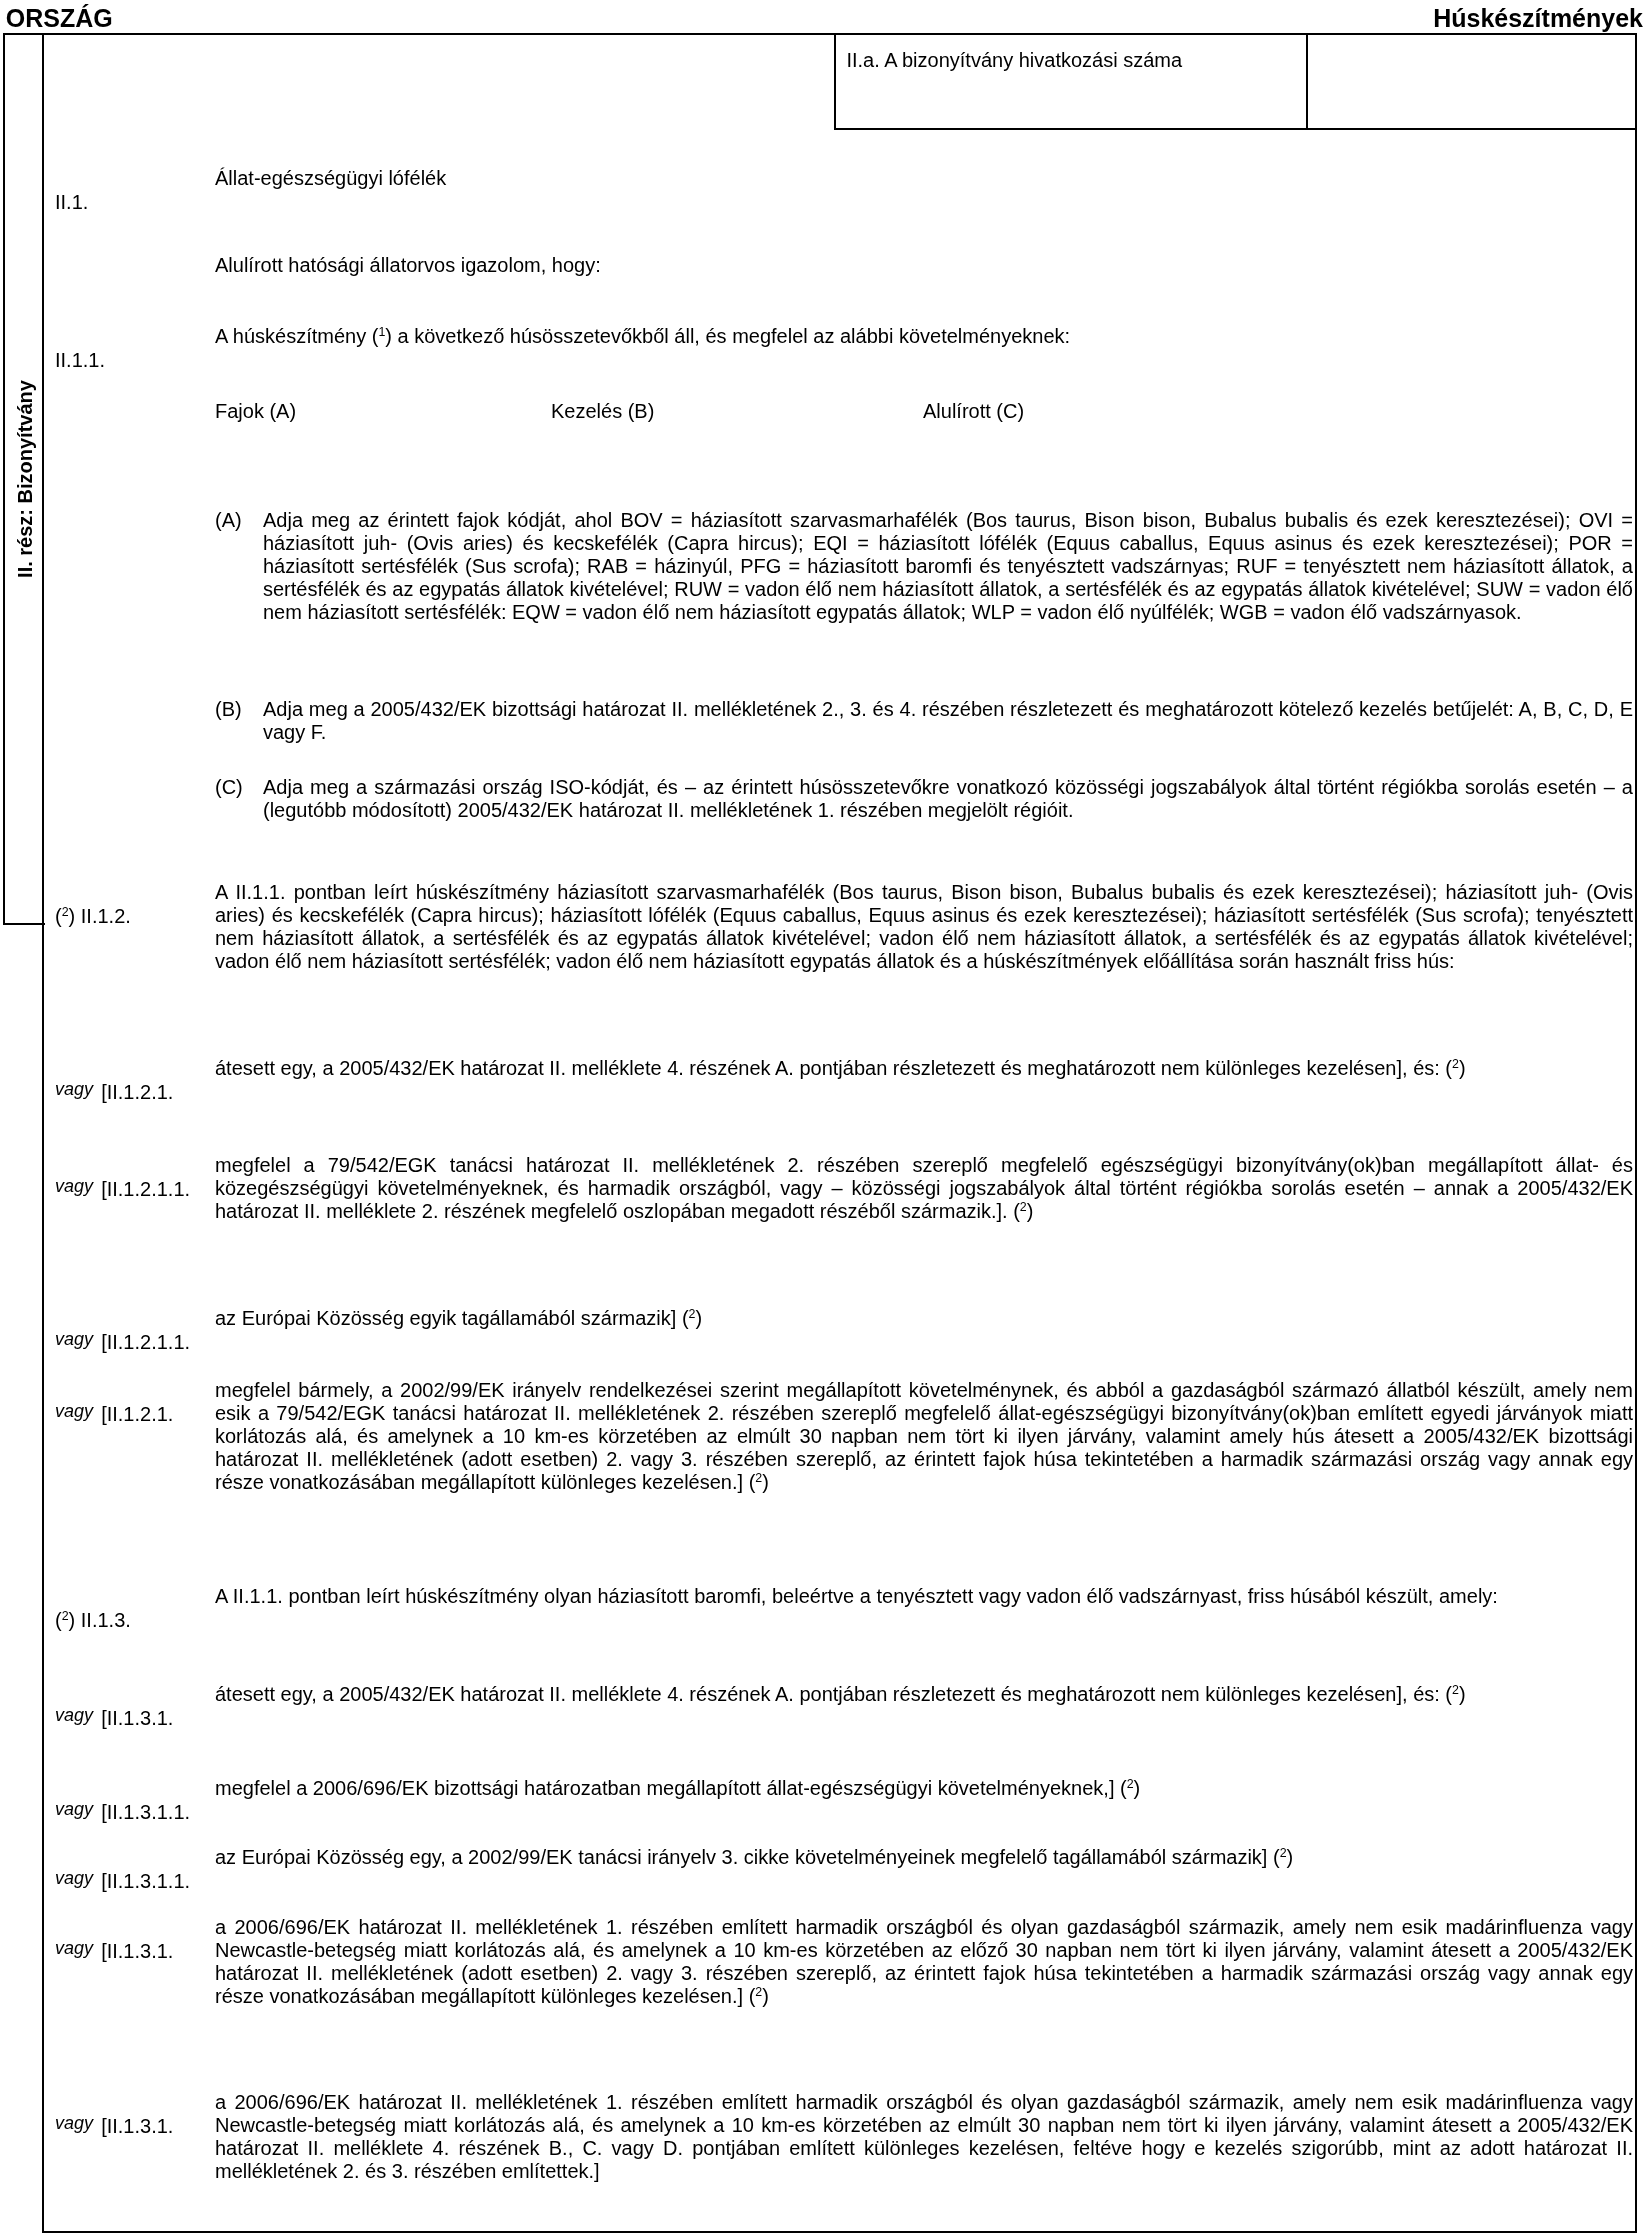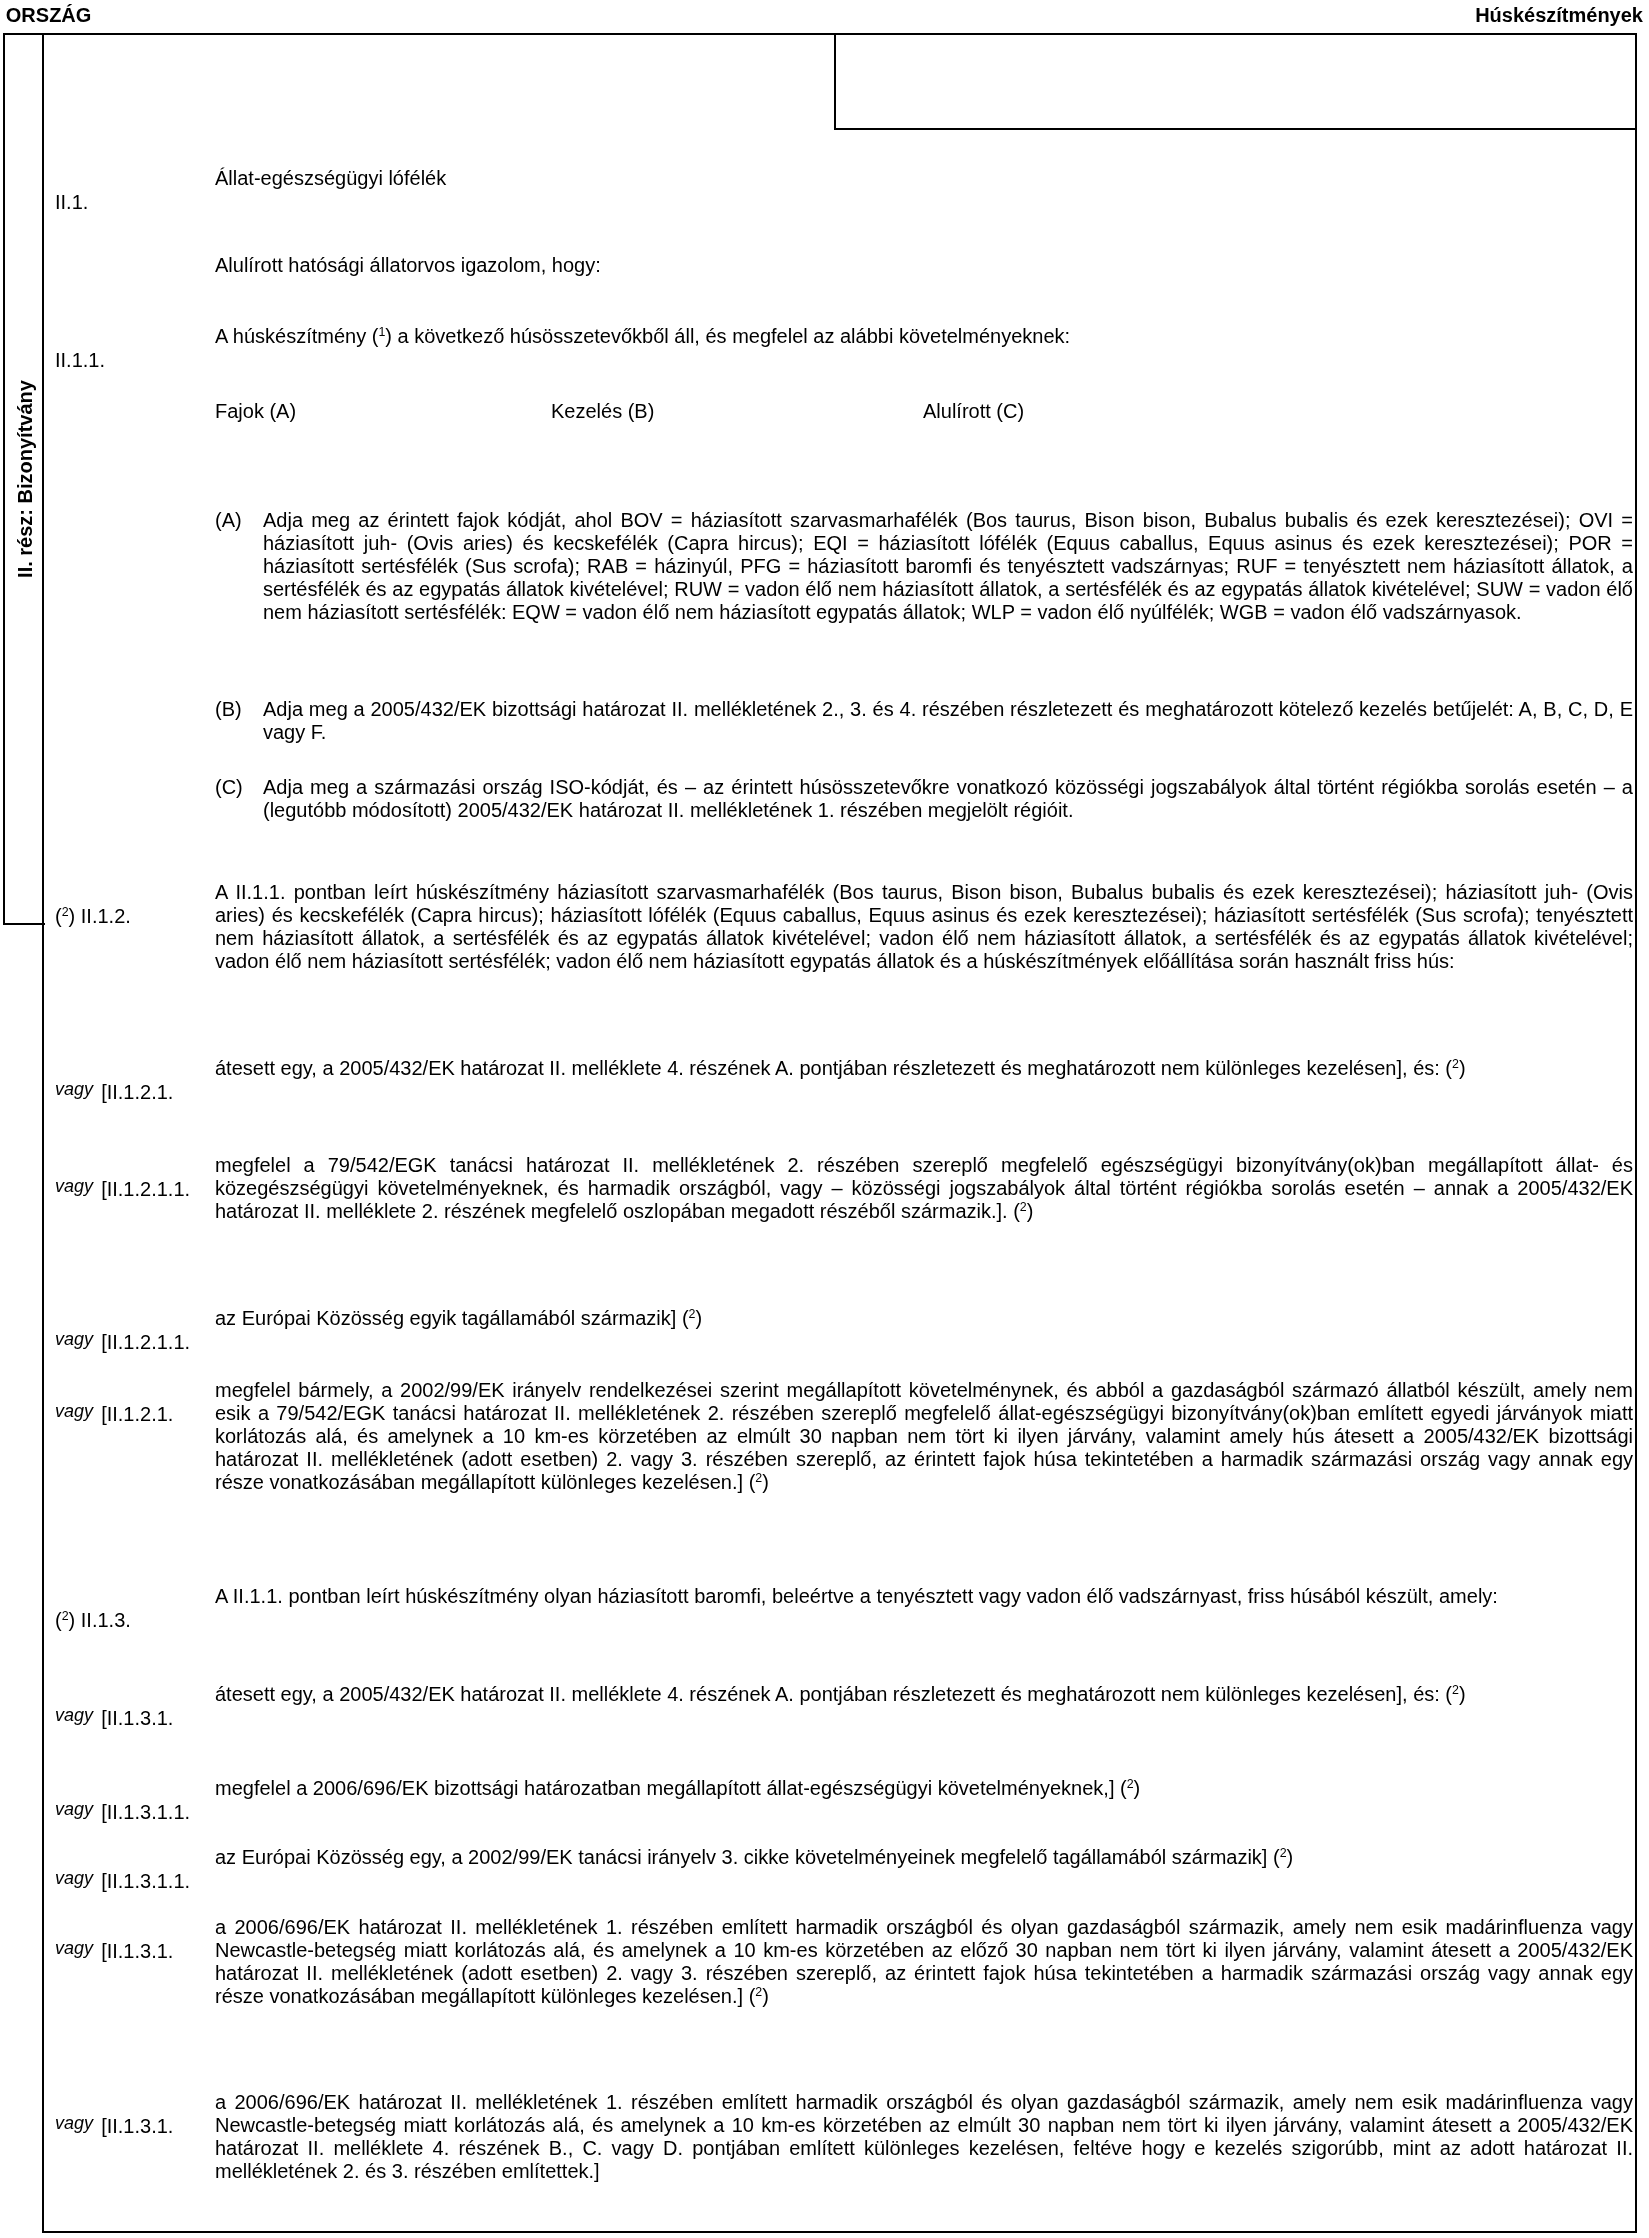--- a/index.html
+++ b/index.html
@@ -1,21 +1,21 @@
 <!DOCTYPE html>
 <html style="font-size:9.3px"><head>
 <meta charset="utf-8">
 <style>
   html,body{margin:0;padding:0;}
   body{
     width:1650px;height:2239px;position:relative;background:#fff;color:#000;
     font-family:"Liberation Sans",sans-serif;overflow:hidden;
     -webkit-font-smoothing:antialiased;
   }
-  .page-title{position:absolute;top:3.5px;font-size:20px;font-weight:bold;letter-spacing:0;}
+  .page-title{position:absolute;top:3.5px;font-size:25px;font-weight:bold;letter-spacing:0;}
   .title-left{left:5.8px;}
   .title-right{right:7px;}
 
   
   .content-box{position:absolute;left:42px;top:33px;width:1595px;height:2200px;
     border:2.9px solid #000;box-sizing:border-box;}
   .sidebar-box{position:absolute;left:2.9px;top:33px;width:42px;height:892px;
     border:2.9px solid #000;border-right:none;box-sizing:border-box;}
   .sidebar-label{position:absolute;left:50%;top:50%;
     transform:translate(-50%,-50%) rotate(-90deg);white-space:nowrap;
@@ -40,20 +40,23 @@
   .cols-row{position:absolute;left:0;width:1650px;font-size:20px;}
   .cols-row span{position:absolute;top:0;white-space:nowrap;}
 </style>
 </head>
 <body>
 
 <div class="page-title title-left">ORSZÁG</div>
 <div class="page-title title-right">Húskészítmények</div>
 
 <div class="ref-table">
+  <div class="ref-cell ref-cell-a">
+    <span>II.a. A bizonyítvány hivatkozási száma</span>
+  </div>
 </div>
 
 <div class="content-box"></div>
 
 <div class="sidebar-box">
   <span class="sidebar-label">II. rész: Bizonyítvány</span>
 </div>
 
 <div class="row" style="top:167px">
   <span class="lbl">II.1.</span>

